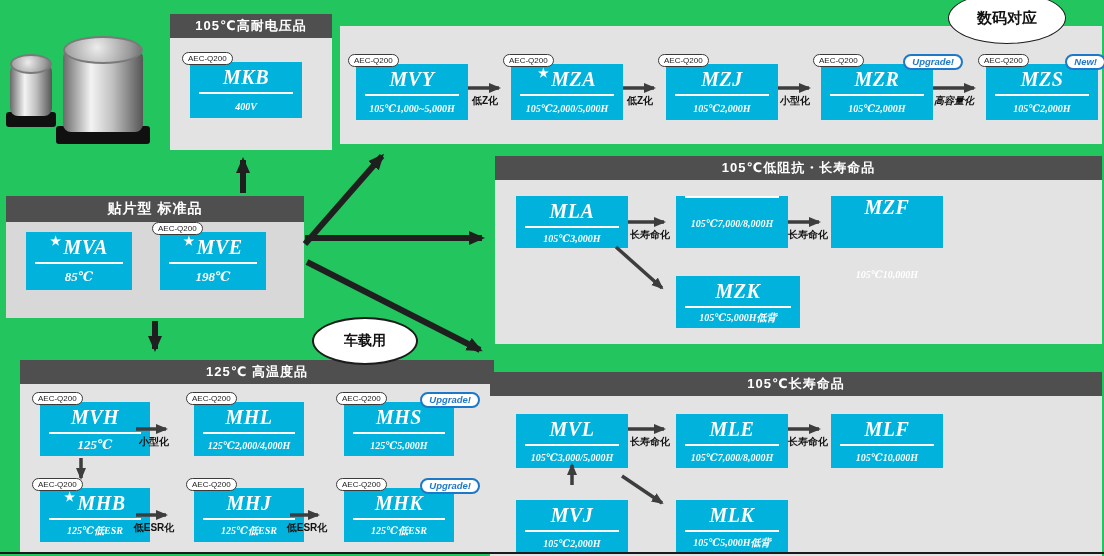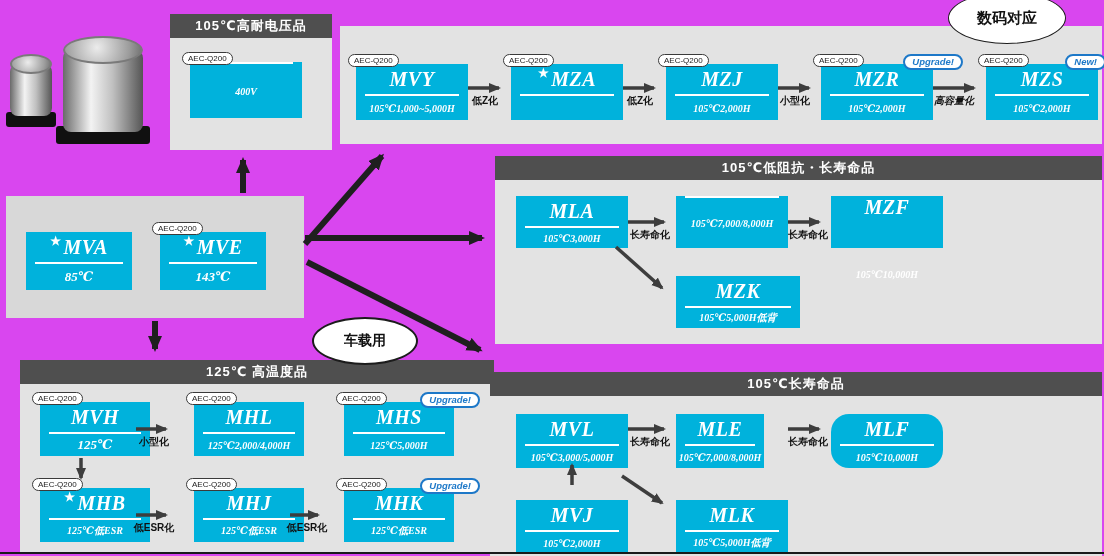--- a/index.html
+++ b/index.html
@@ -1,18 +1,18 @@
 <!DOCTYPE html>
 <html><head>
 <meta charset="utf-8">
 <style>
   * { margin:0; padding:0; box-sizing:border-box; }
   html,body { background:#fff; }
   body { font-family:"Liberation Sans","DejaVu Sans",sans-serif; }
-  .canvas { position:relative; width:1104px; height:556px; background:#d946ef; overflow:hidden; }
+  .canvas { position:relative; width:1104px; height:556px; background:#22c55e; overflow:hidden; }
 
   
   .panel { position:absolute; background:#e3e3e3; z-index:1; }
   .phead { position:absolute; top:0; left:0; right:0; height:24px; background:#4f4f4f;
            color:#fff; font-weight:bold; font-size:13px; letter-spacing:1px;
            display:flex; align-items:center; justify-content:center; }
   .panel.std { background:#d8d8d8; }
   .panel.std .phead { height:26px; font-size:14px; }
 
   
@@ -70,20 +70,23 @@
   <div class="photo" style="left:52px;top:28px;width:104px;height:122px;">
     <div class="cap-base" style="left:4px;top:98px;width:94px;height:18px;"></div>
     <div class="cap-can" style="left:11px;top:22px;width:80px;height:82px;"></div>
     <div class="cap-top" style="left:11px;top:8px;width:80px;height:28px;"></div>
   </div>
 
   <div class="panel" style="left:170px;top:14px;width:162px;height:136px;">
     <div class="phead">105℃高耐电压品</div>
     <div class="product" style="left:20px;top:48px;width:112px;height:56px;">
       <span class="aec">AEC-Q200</span>
+      <div class="pname">
+          <span>MKB</span>
+        </div>
       <div class="sep"></div>
       <div class="pspec">400V</div>
     </div>
   </div>
 
   <div class="panel" style="left:340px;top:26px;width:762px;height:118px;">
     <div class="product" style="left:16px;top:38px;width:112px;height:56px;">
       <span class="aec">AEC-Q200</span>
       <div class="pname">
           <span>MVY</span>
@@ -91,20 +94,21 @@
       <div class="sep"></div>
       <div class="pspec">105℃1,000~5,000H</div>
     </div>
     <div class="product" style="left:171px;top:38px;width:112px;height:56px;">
       <span class="aec">AEC-Q200</span>
       <div class="pname">
           <span class="star">★</span>
           <span>MZA</span>
         </div>
       <div class="sep"></div>
+      <div class="pspec">105℃2,000/5,000H</div>
     </div>
     <div class="product" style="left:326px;top:38px;width:112px;height:56px;">
       <span class="aec">AEC-Q200</span>
       <div class="pname">
           <span>MZJ</span>
         </div>
       <div class="sep"></div>
       <div class="pspec">105℃2,000H</div>
     </div>
     <div class="product" style="left:481px;top:38px;width:112px;height:56px;">
@@ -150,36 +154,37 @@
     <div class="product" style="left:181px;top:120px;width:124px;height:52px;">
       <div class="pname">
           <span>MZK</span>
         </div>
       <div class="sep"></div>
       <div class="pspec">105℃5,000H低背</div>
     </div>
   </div>
 
   <div class="panel std" style="left:6px;top:196px;width:298px;height:122px;">
+    <div class="phead">贴片型 标准品</div>
     <div class="product spec-lg" style="left:20px;top:36px;width:106px;height:58px;">
       <div class="pname">
           <span class="star">★</span>
           <span>MVA</span>
         </div>
       <div class="sep"></div>
       <div class="pspec">85℃</div>
     </div>
     <div class="product spec-lg" style="left:154px;top:36px;width:106px;height:58px;">
       <span class="aec">AEC-Q200</span>
       <div class="pname">
           <span class="star">★</span>
           <span>MVE</span>
         </div>
       <div class="sep"></div>
-      <div class="pspec">143℃</div>
+      <div class="pspec">198℃</div>
     </div>
   </div>
 
   <div class="panel" style="left:20px;top:360px;width:474px;height:192px;">
     <div class="phead">125℃ 高温度品</div>
     <div class="product spec-lg" style="left:20px;top:42px;width:110px;height:54px;">
       <span class="aec">AEC-Q200</span>
       <div class="pname">
           <span>MVH</span>
         </div>
@@ -233,28 +238,28 @@
 
   <div class="panel" style="left:490px;top:372px;width:612px;height:192px;">
     <div class="phead">105℃长寿命品</div>
     <div class="product" style="left:26px;top:42px;width:112px;height:54px;">
       <div class="pname">
           <span>MVL</span>
         </div>
       <div class="sep"></div>
       <div class="pspec">105℃3,000/5,000H</div>
     </div>
-    <div class="product" style="left:186px;top:42px;width:88px;height:54px;text-align:right;">
+    <div class="product" style="left:186px;top:42px;width:112px;height:54px;text-align:right;">
       <div class="pname">
           <span>MLE</span>
         </div>
       <div class="sep"></div>
       <div class="pspec">105℃7,000/8,000H</div>
     </div>
-    <div class="product" style="left:341px;top:42px;width:112px;height:54px;border-radius:18px;">
+    <div class="product" style="left:341px;top:42px;width:112px;height:54px;">
       <div class="pname">
           <span>MLF</span>
         </div>
       <div class="sep"></div>
       <div class="pspec">105℃10,000H</div>
     </div>
     <div class="product" style="left:26px;top:128px;width:112px;height:54px;">
       <div class="pname">
           <span>MVJ</span>
         </div>

